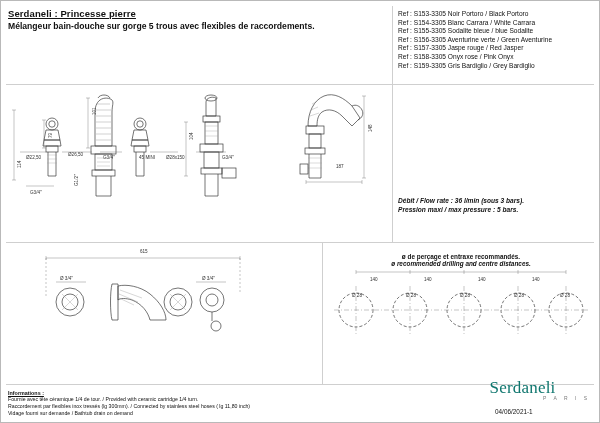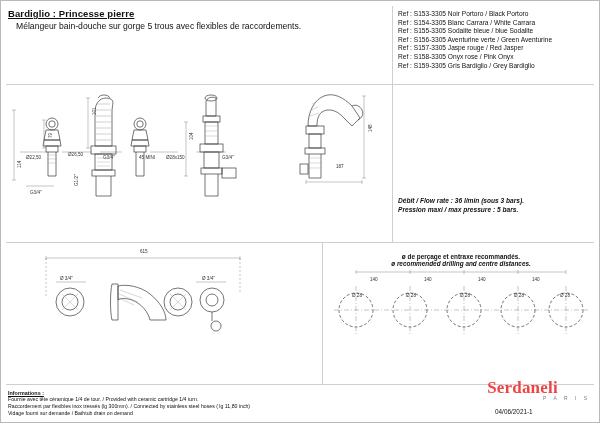--- a/index.html
+++ b/index.html
@@ -14,21 +14,21 @@
   .sheet{
     position:absolute;left:0;top:0;width:600px;height:423px;
     box-sizing:border-box;
     border:1px solid #b9b9b9;
     background:#fff;
   }
   .abs{position:absolute;}
   
   .title-block{left:8px;top:8px;width:370px;}
   .coll{font-size:9.5px;font-weight:bold;text-decoration:underline;letter-spacing:.1px;}
-  .fr{font-size:8.6px;font-weight:normal;margin-top:2px;line-height:11px;margin-left:8px;}
+  .fr{font-size:8.6px;font-weight:bold;margin-top:2px;line-height:11px;}
   .en{font-size:8.6px;font-weight:bold;line-height:11px;}
   
   .reflist{left:398px;top:10px;width:196px;}
   .refline{font-size:6.6px;line-height:8.6px;color:#111;white-space:nowrap;}
   
   .vline{position:absolute;background:#cfcfcf;width:1px;}
   .hline{position:absolute;background:#cfcfcf;height:1px;}
   
   .dim{font-size:4.6px;color:#333;font-family:"Liberation Sans", sans-serif;white-space:nowrap;}
   
@@ -37,33 +37,33 @@
   .flow .it{font-style:italic;font-weight:bold;}
   
   .drill{left:330px;top:253px;width:262px;text-align:center;}
   .drill .l1{font-size:6.4px;font-weight:bold;}
   .drill .l2{font-size:6.4px;font-weight:bold;font-style:italic;}
   
   .info{left:8px;top:390px;width:330px;}
   .info .h{font-size:5.4px;font-weight:bold;text-decoration:underline;}
   .info .r{font-size:5.2px;line-height:7px;color:#111;}
   .brand{right:10px;top:378px;text-align:center;}
-  .brand .bn{font-size:17px;font-weight:bold;color:#ef4444;letter-spacing:.2px;font-family:"Liberation Serif", serif;}
+  .brand .bn{font-size:17px;font-weight:normal;color:#0f766e;letter-spacing:.2px;font-family:"Liberation Serif", serif;}
   .brand .bs{font-size:5px;letter-spacing:3px;color:#7a7a7a;text-align:right;margin-top:-3px;}
   .date{right:10px;top:408px;font-size:6.4px;color:#111;}
   
   svg.layer{position:absolute;left:0;top:0;width:600px;height:423px;pointer-events:none;}
 </style>
 </head>
 <body>
 
 <div class="sheet"></div>
 
 <div class="abs title-block">
-  <div class="coll">Bardiglio : Princesse pierre</div>
+  <div class="coll">Serdaneli : Princesse pierre</div>
   <div class="fr">Mélangeur bain-douche sur gorge 5 trous avec flexibles de raccordements.</div>
 </div>
 
 <div class="abs reflist">
   <div class="refline">Ref : S153-3305 Noir Portoro / Black Portoro</div>
   <div class="refline">Ref : S154-3305 Blanc Carrara / White Carrara</div>
   <div class="refline">Ref : S155-3305 Sodalite bleue / blue Sodalite</div>
   <div class="refline">Ref : S156-3305 Aventurine verte / Green Aventurine</div>
   <div class="refline">Ref : S157-3305 Jaspe rouge / Red Jasper</div>
   <div class="refline">Ref : S158-3305 Onyx rose / Pink Onyx</div>

